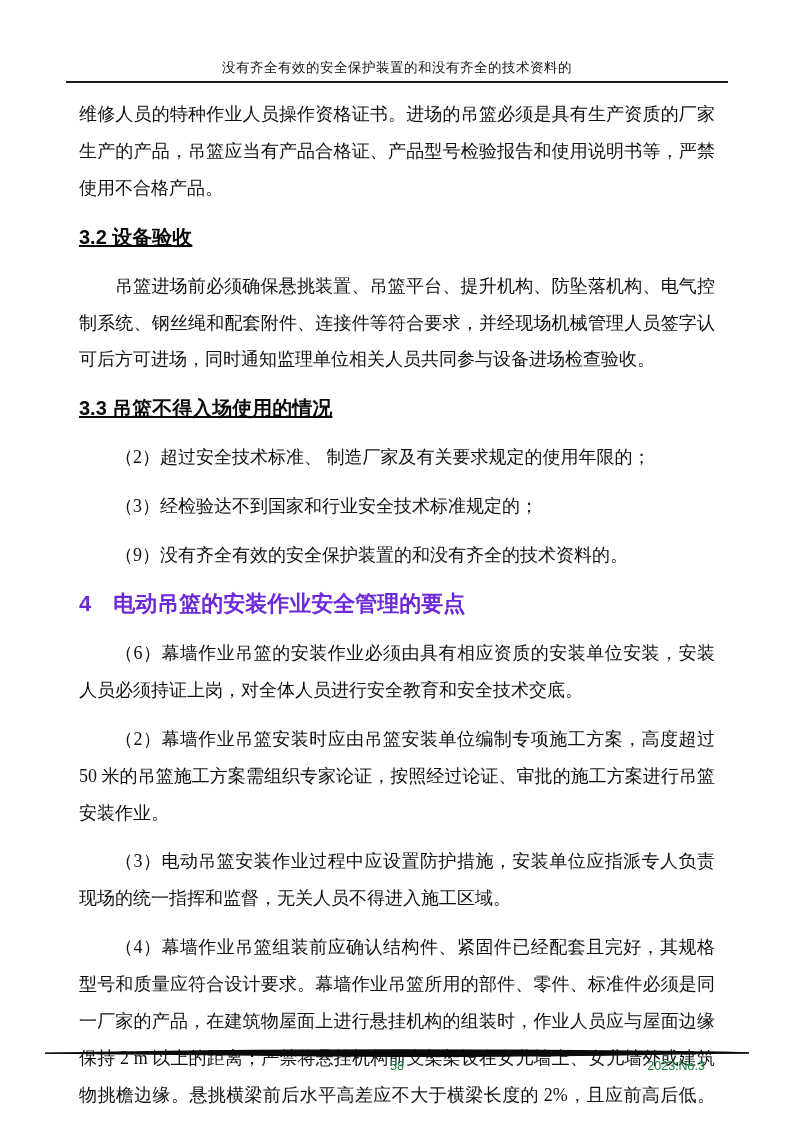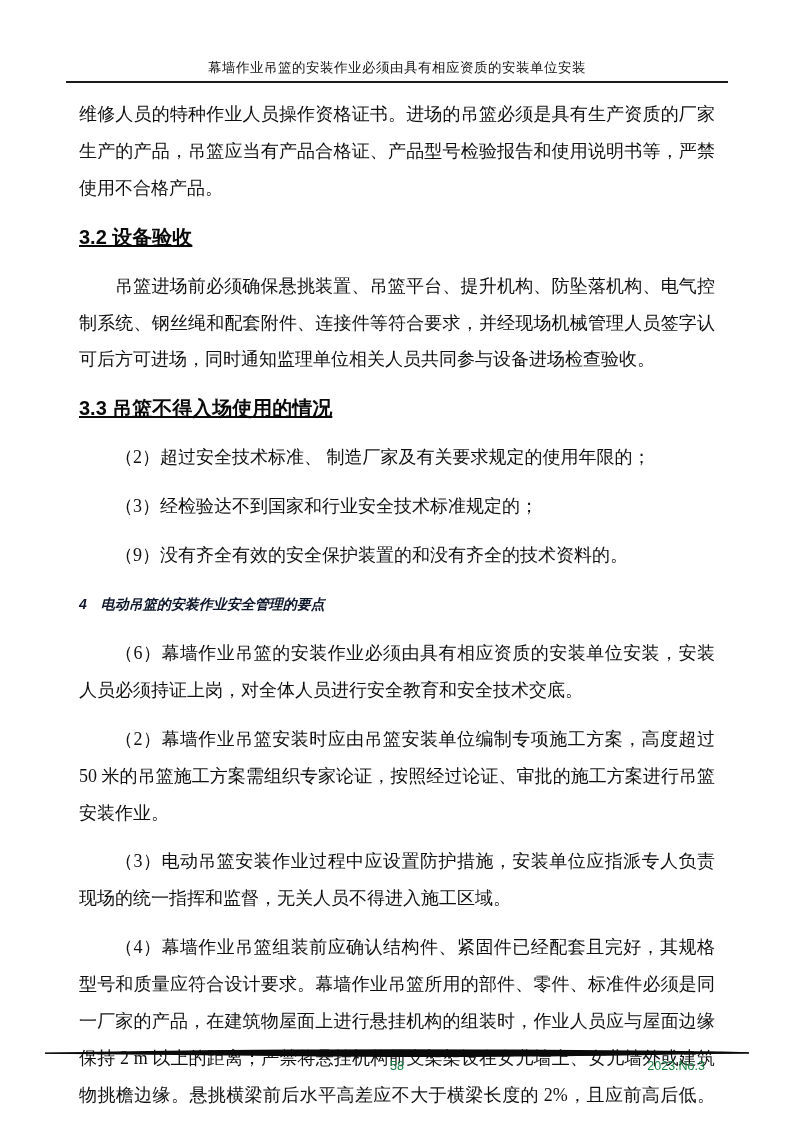--- a/index.html
+++ b/index.html
@@ -52,23 +52,22 @@
   .section-heading {
     font-family: "Liberation Sans", "DejaVu Sans", sans-serif;
     font-weight: bold;
     font-size: 20px;
     color: #0a0a0a;
     text-decoration: underline;
   }
   .chapter-heading {
     font-family: "Liberation Sans", "DejaVu Sans", sans-serif;
     font-weight: bold;
-    font-size: 14px;
-    color: #0f172a;
-    font-style: italic;
+    font-size: 22px;
+    color: #6d28d9;
   }
   
   .footer-rule {
     position: absolute;
     top: 1046px;
     left: 45px;
     width: 704px;
     height: 13px;
   }
   .footer-row {
@@ -91,21 +90,21 @@
     position: absolute;
     right: 0;
     text-align: right;
   }
 </style>
 </head>
 <body>
 
 <div class="page">
 
-  <div class="running-title">幕墙作业吊篮的安装作业必须由具有相应资质的安装单位安装</div>
+  <div class="running-title">没有齐全有效的安全保护装置的和没有齐全的技术资料的</div>
   <div class="header-rule"></div>
 
   <div class="content">
     <div class="para">维修人员的特种作业人员操作资格证书。进场的吊篮必须是具有生产资质的厂家生产的产品，吊篮应当有产品合格证、产品型号检验报告和使用说明书等，严禁使用不合格产品。</div>
     <div class="section-heading">3.2 设备验收</div>
     <div class="para indent">吊篮进场前必须确保悬挑装置、吊篮平台、提升机构、防坠落机构、电气控制系统、钢丝绳和配套附件、连接件等符合要求，并经现场机械管理人员签字认可后方可进场，同时通知监理单位相关人员共同参与设备进场检查验收。</div>
     <div class="section-heading">3.3 吊篮不得入场使用的情况</div>
     <div class="para indent">（2）超过安全技术标准、 制造厂家及有关要求规定的使用年限的；</div>
     <div class="para indent">（3）经检验达不到国家和行业安全技术标准规定的；</div>
     <div class="para indent">（9）没有齐全有效的安全保护装置的和没有齐全的技术资料的。</div>

